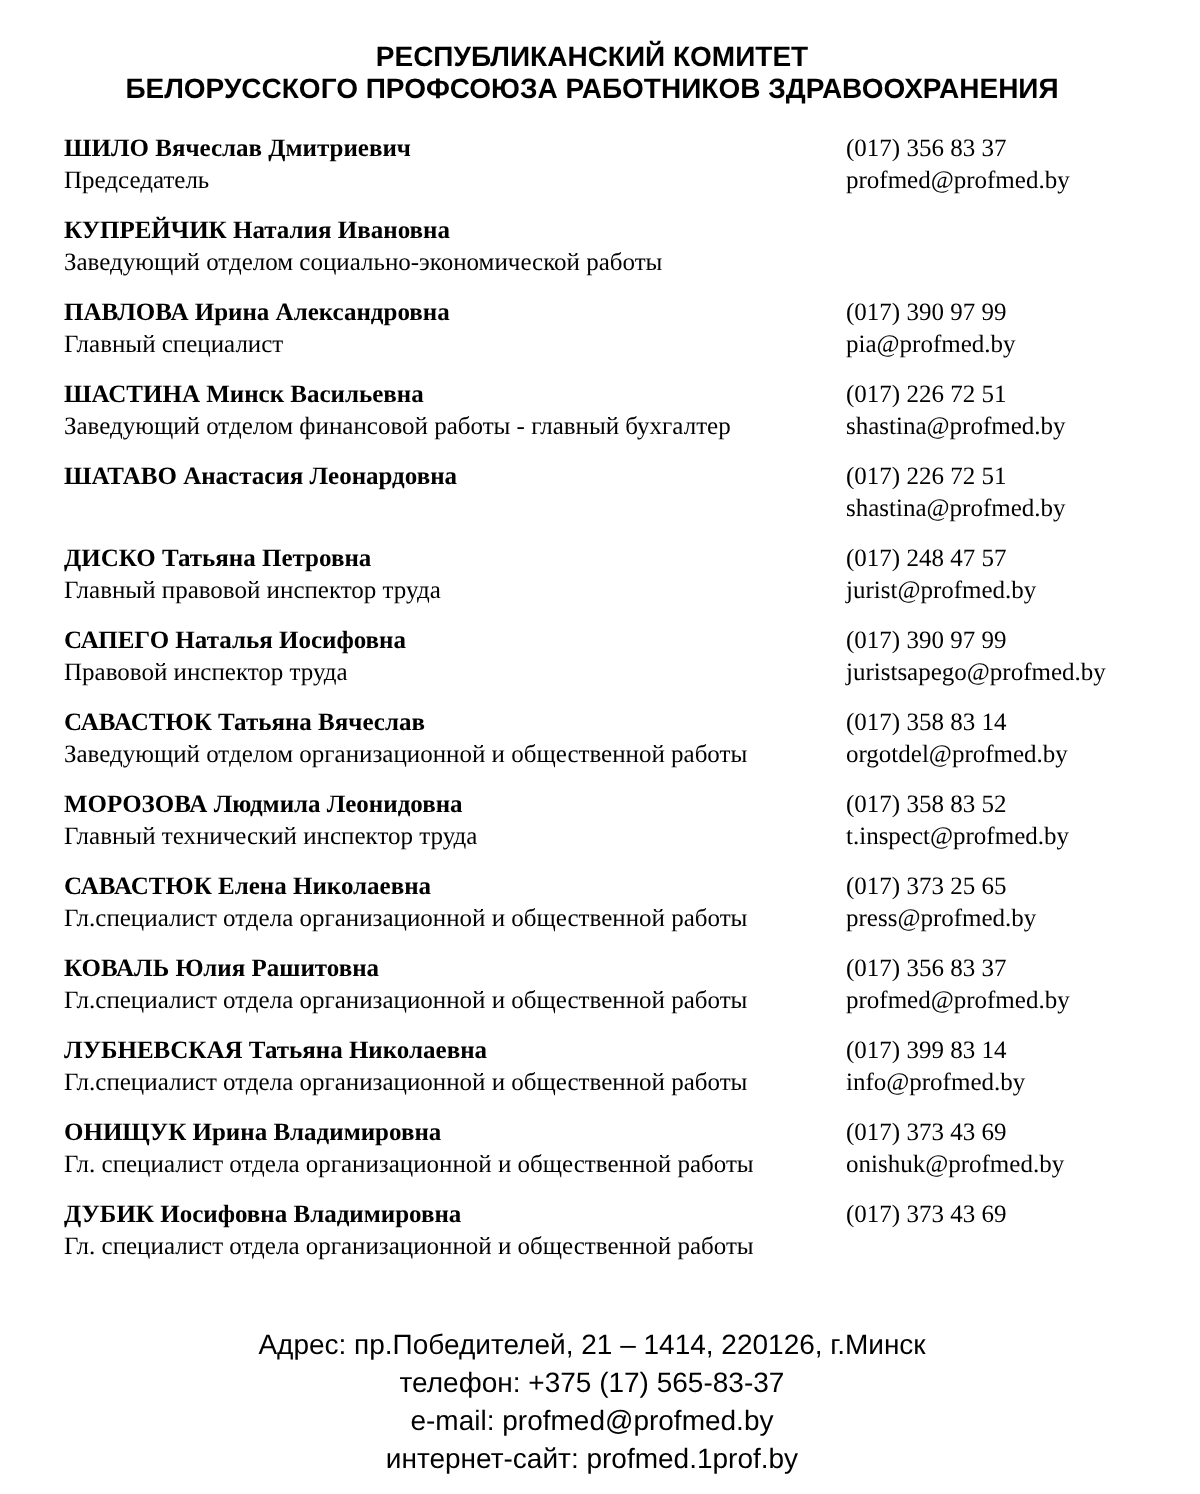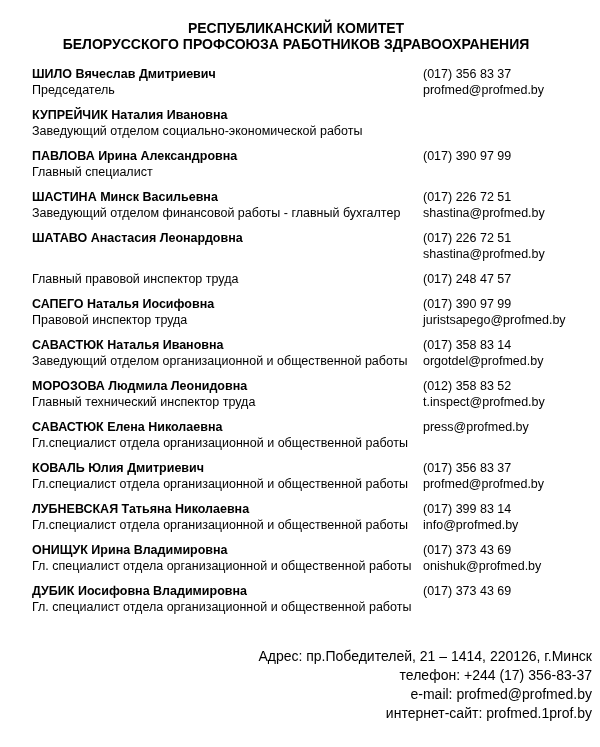--- a/index.html
+++ b/index.html
@@ -24,27 +24,28 @@
     margin-top: 14px;
     padding-left: 32px;
     padding-right: 10px;
   }
   .entry {
     display: grid;
     grid-template-columns: 391px 1fr;
     margin-bottom: 9px;
     font-size: 12.5px;
     line-height: 16px;
+    font-family: Liberation Serif, serif;
   }
   .entry .name { font-weight: bold; }
   .entry .pos { font-weight: normal; }
   .entry .phone, .entry .email { font-weight: normal; }
   .footer {
     margin-top: 32px;
-    text-align: right;
+    text-align: center;
     font-size: 14px;
     line-height: 19px;
   }
 </style>
 </head>
 <body>
 
 <div class="page">
 
   <div class="title">
@@ -72,20 +73,21 @@
       </div>
     </div>
 
     <div class="entry">
       <div>
         <div class="name">ПАВЛОВА Ирина Александровна</div>
         <div class="pos">Главный специалист</div>
       </div>
       <div>
         <div class="phone">(017) 390 97 99</div>
+        <div class="email">pia@profmed.by</div>
       </div>
     </div>
 
     <div class="entry">
       <div>
         <div class="name">ШАСТИНА Минск Васильевна</div>
         <div class="pos">Заведующий отделом финансовой работы - главный бухгалтер</div>
       </div>
       <div>
         <div class="phone">(017) 226 72 51</div>
@@ -98,73 +100,76 @@
         <div class="name">ШАТАВО Анастасия Леонардовна</div>
       </div>
       <div>
         <div class="phone">(017) 226 72 51</div>
         <div class="email">shastina@profmed.by</div>
       </div>
     </div>
 
     <div class="entry">
       <div>
+        <div class="name">ДИСКО Татьяна Петровна</div>
         <div class="pos">Главный правовой инспектор труда</div>
       </div>
       <div>
         <div class="phone">(017) 248 47 57</div>
+        <div class="email">jurist@profmed.by</div>
       </div>
     </div>
 
     <div class="entry">
       <div>
         <div class="name">САПЕГО Наталья Иосифовна</div>
         <div class="pos">Правовой инспектор труда</div>
       </div>
       <div>
         <div class="phone">(017) 390 97 99</div>
         <div class="email">juristsapego@profmed.by</div>
       </div>
     </div>
 
     <div class="entry">
       <div>
-        <div class="name">САВАСТЮК Наталья Ивановна</div>
+        <div class="name">САВАСТЮК Татьяна Вячеслав</div>
         <div class="pos">Заведующий отделом организационной и общественной работы</div>
       </div>
       <div>
         <div class="phone">(017) 358 83 14</div>
         <div class="email">orgotdel@profmed.by</div>
       </div>
     </div>
 
     <div class="entry">
       <div>
         <div class="name">МОРОЗОВА Людмила Леонидовна</div>
         <div class="pos">Главный технический инспектор труда</div>
       </div>
       <div>
-        <div class="phone">(012) 358 83 52</div>
+        <div class="phone">(017) 358 83 52</div>
         <div class="email">t.inspect@profmed.by</div>
       </div>
     </div>
 
     <div class="entry">
       <div>
         <div class="name">САВАСТЮК Елена Николаевна</div>
         <div class="pos">Гл.специалист отдела организационной и общественной работы</div>
       </div>
       <div>
+        <div class="phone">(017) 373 25 65</div>
         <div class="email">press@profmed.by</div>
       </div>
     </div>
 
     <div class="entry">
       <div>
-        <div class="name">КОВАЛЬ Юлия Дмитриевич</div>
+        <div class="name">КОВАЛЬ Юлия Рашитовна</div>
         <div class="pos">Гл.специалист отдела организационной и общественной работы</div>
       </div>
       <div>
         <div class="phone">(017) 356 83 37</div>
         <div class="email">profmed@profmed.by</div>
       </div>
     </div>
 
     <div class="entry">
       <div>
@@ -196,18 +201,18 @@
       <div>
         <div class="phone">(017) 373 43 69</div>
         <div class="email"></div>
       </div>
     </div>
 
   </div>
 
   <div class="footer">
     <div>Адрес: пр.Победителей, 21 – 1414, 220126, г.Минск</div>
-    <div>телефон: +244 (17) 356-83-37</div>
+    <div>телефон: +375 (17) 565-83-37</div>
     <div>e-mail: profmed@profmed.by</div>
     <div>интернет-сайт: profmed.1prof.by</div>
   </div>
 
 </div>
 
 </body></html>

